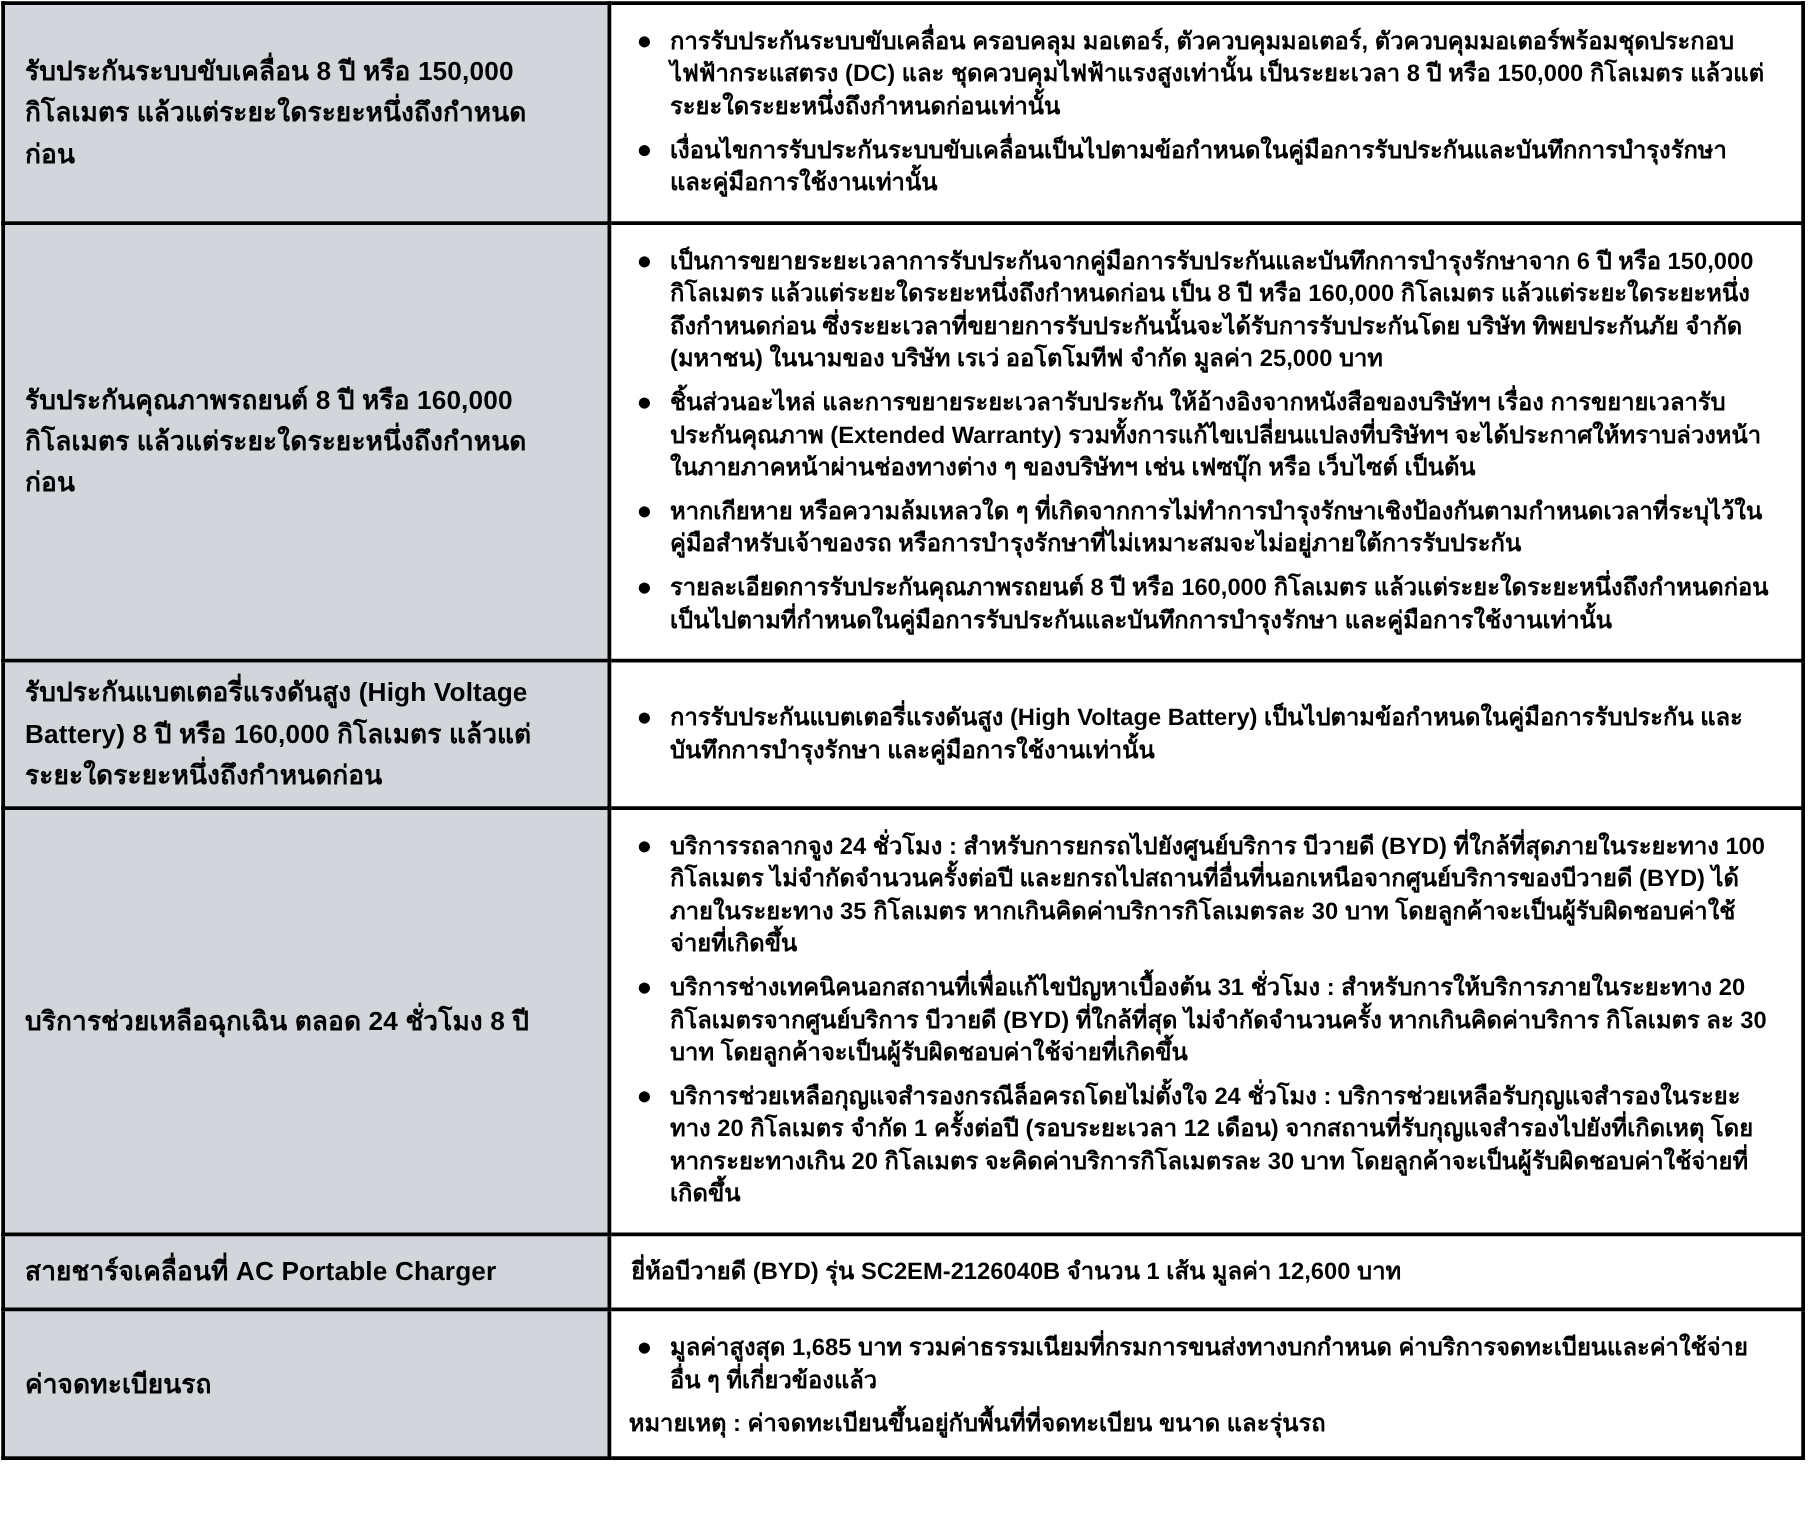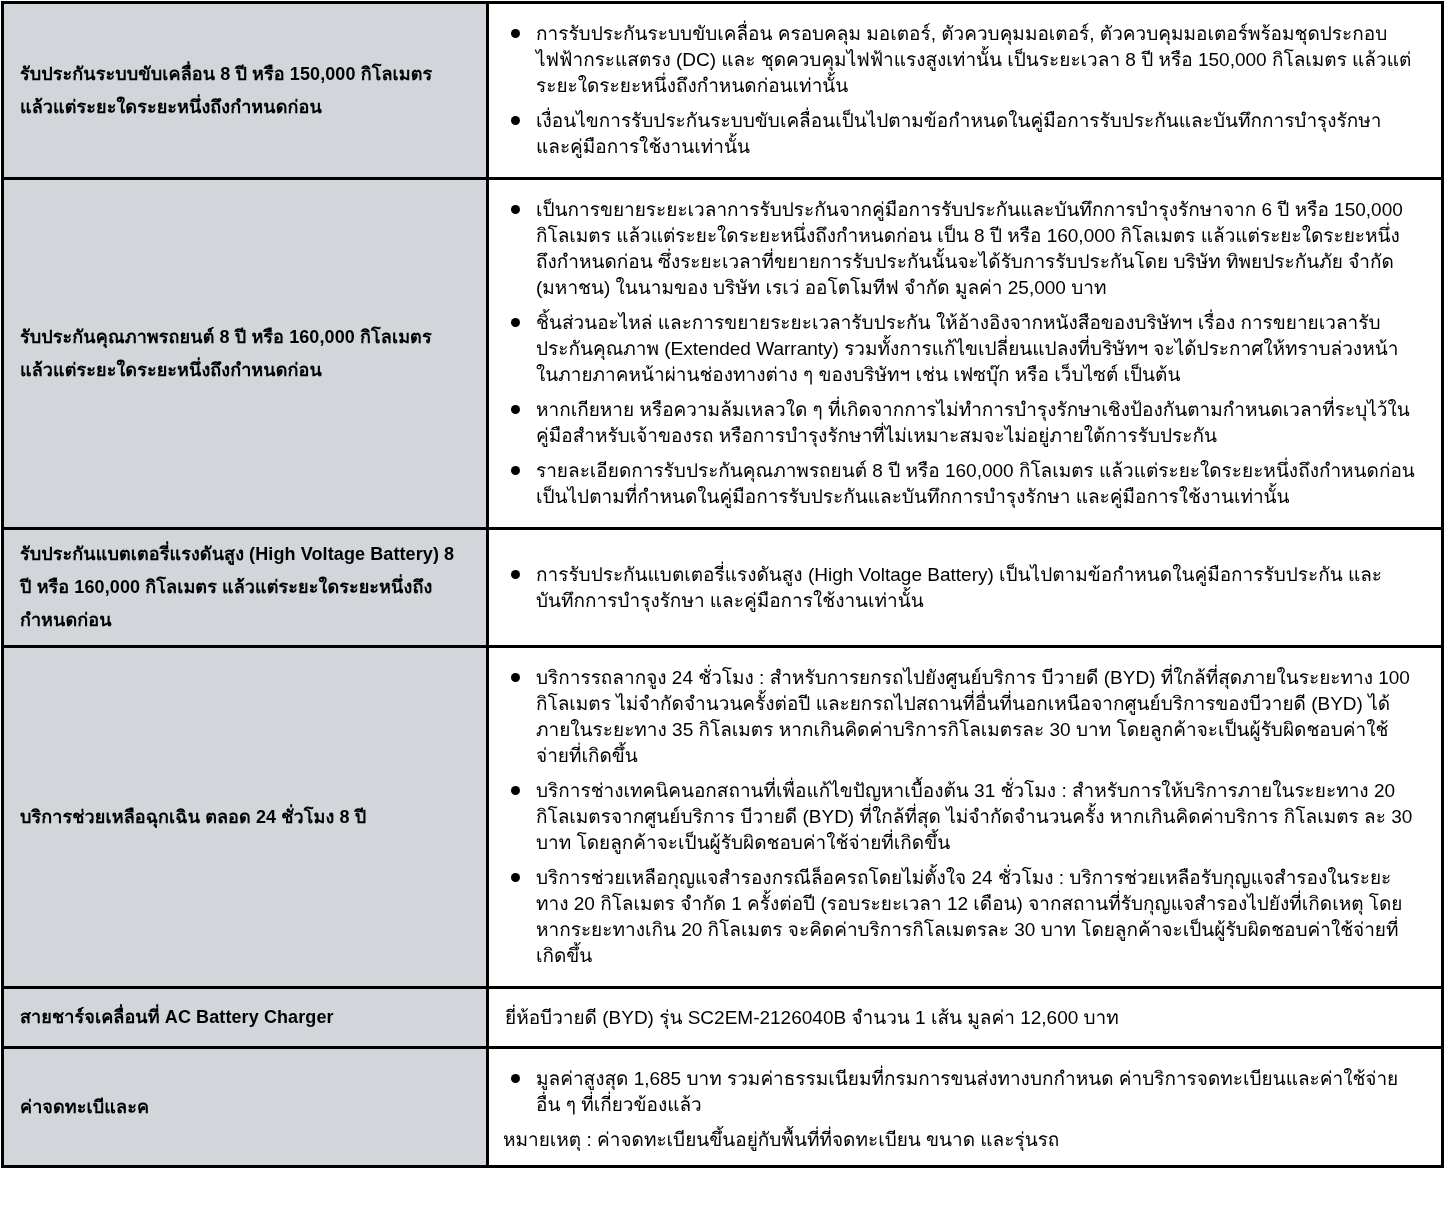--- a/index.html
+++ b/index.html
@@ -30,29 +30,29 @@
   }
   td.feature-cell {
     width: 482px;
     background: #d2d6da;
   }
   td.detail-cell {
     background: #ffffff;
   }
   .feature-inner {
     padding: 8px 26px 8px 16px;
-    font-size: 18px;
+    font-size: 21px;
     font-weight: 700;
     line-height: 33px;
     letter-spacing: 0.1px;
   }
   .detail-inner {
     padding: 8px 26px 8px 12px;
     font-size: 19px;
-    font-weight: 400;
+    font-weight: 700;
     line-height: 26px;
   }
   ul.bullet-list {
     list-style: none;
     margin: 0;
     padding: 0;
   }
   ul.bullet-list li {
     display: flex;
     align-items: flex-start;
@@ -161,31 +161,31 @@
                 <li>
                   <span class="bullet-dot"></span>
                   <span class="bullet-text">บริการช่วยเหลือกุญแจสำรองกรณีล็อครถโดยไม่ตั้งใจ 24 ชั่วโมง : บริการช่วยเหลือรับกุญแจสำรองในระยะทาง 20 กิโลเมตร จำกัด 1 ครั้งต่อปี (รอบระยะเวลา 12 เดือน) จากสถานที่รับกุญแจสำรองไปยังที่เกิดเหตุ โดยหากระยะทางเกิน 20 กิโลเมตร จะคิดค่าบริการกิโลเมตรละ 30 บาท โดยลูกค้าจะเป็นผู้รับผิดชอบค่าใช้จ่ายที่เกิดขึ้น</span>
                 </li>
               </ul>
             </div>
           </td>
         </tr>
         <tr style="height: 60px;">
           <td class="feature-cell">
-            <div class="feature-inner">สายชาร์จเคลื่อนที่ AC Battery Charger</div>
+            <div class="feature-inner">สายชาร์จเคลื่อนที่ AC Portable Charger</div>
           </td>
           <td class="detail-cell">
             <div class="detail-inner">
               <div class="plain-text">ยี่ห้อบีวายดี (BYD) รุ่น SC2EM-2126040B จำนวน 1 เส้น มูลค่า 12,600 บาท</div>
             </div>
           </td>
         </tr>
         <tr style="height: 113px;">
           <td class="feature-cell">
-            <div class="feature-inner">ค่าจดทะเบีและค</div>
+            <div class="feature-inner">ค่าจดทะเบียนรถ</div>
           </td>
           <td class="detail-cell">
             <div class="detail-inner">
               <ul class="bullet-list">
                 <li>
                   <span class="bullet-dot"></span>
                   <span class="bullet-text">มูลค่าสูงสุด 1,685 บาท รวมค่าธรรมเนียมที่กรมการขนส่งทางบกกำหนด ค่าบริการจดทะเบียนและค่าใช้จ่ายอื่น ๆ ที่เกี่ยวข้องแล้ว</span>
                 </li>
               </ul>
               <div class="note-text">หมายเหตุ : ค่าจดทะเบียนขึ้นอยู่กับพื้นที่ที่จดทะเบียน ขนาด และรุ่นรถ</div>

